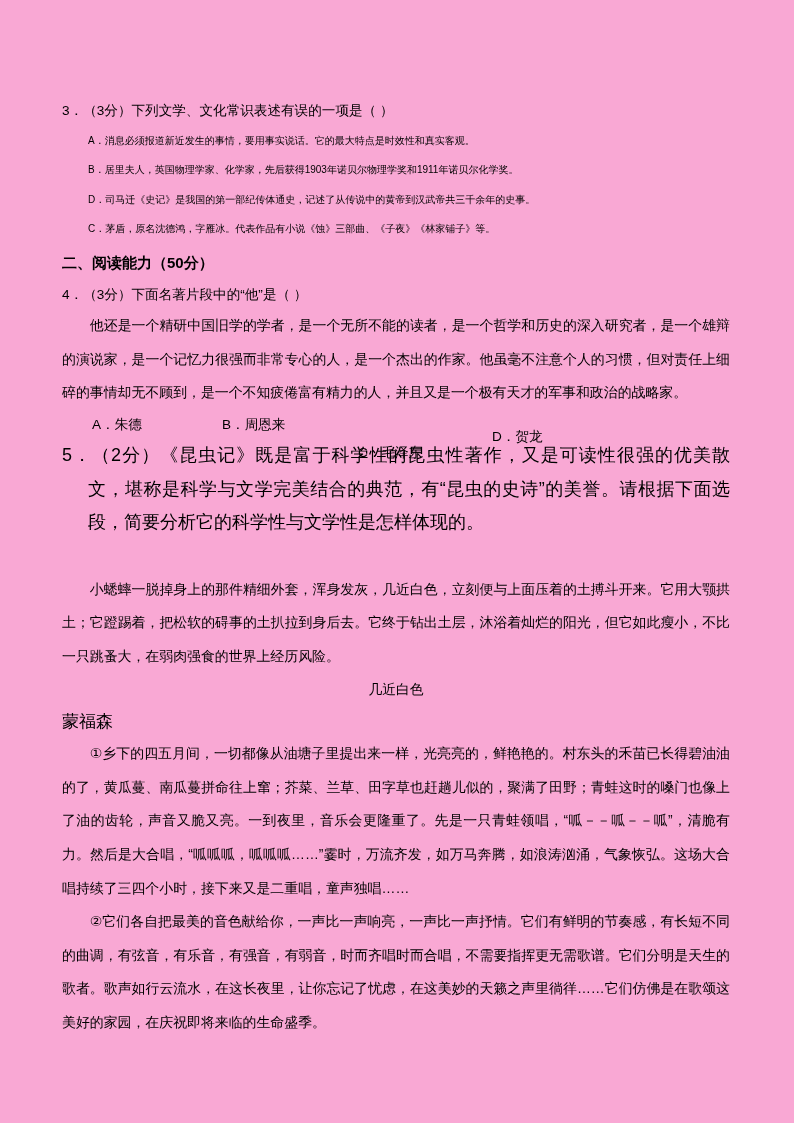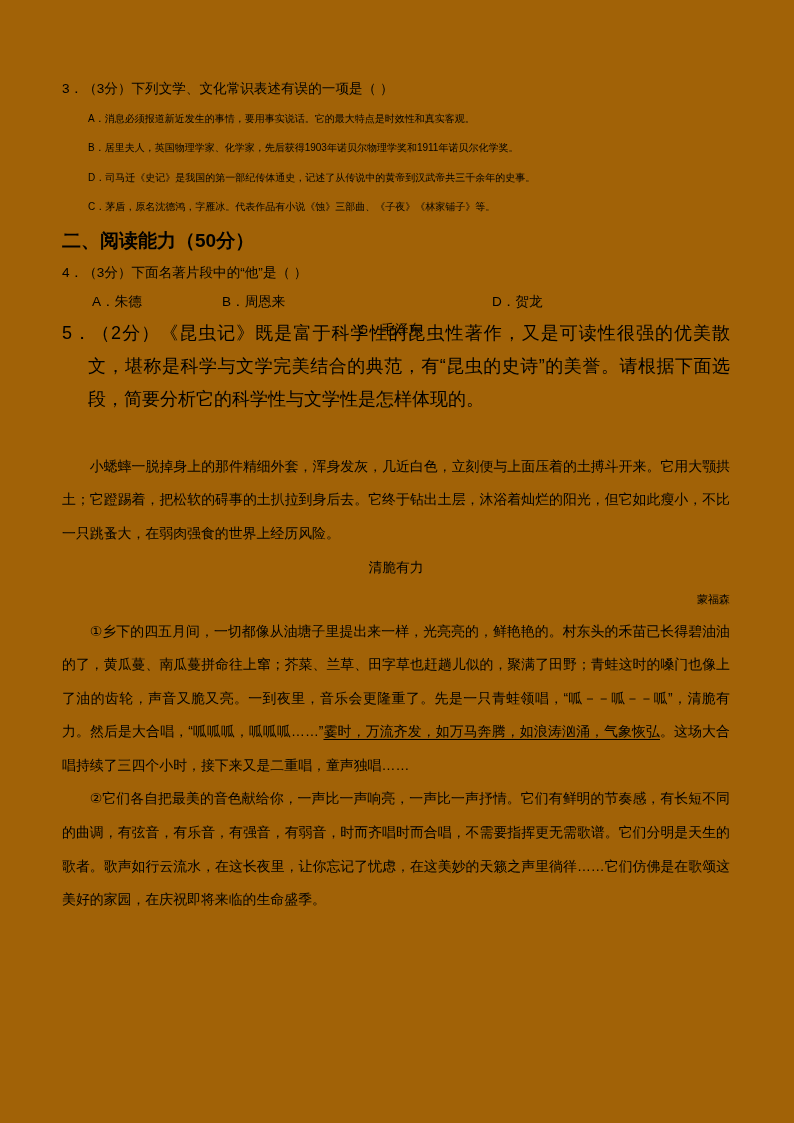--- a/index.html
+++ b/index.html
@@ -12,22 +12,22 @@
     height: 1123px;
     font-family: "Liberation Sans", "DejaVu Sans", sans-serif;
     color: #000000;
     overflow: hidden;
   }
   .page {
     position: relative;
     width: 794px;
     height: 1123px;
     box-sizing: border-box;
-    padding: 74px 64px 0 62px;
-    background: #a16207;
+    padding: 96px 64px 0 62px;
+    background: #f9a8d4;
   }
   .q-line {
     font-size: 13.6px;
     line-height: 29.5px;
     white-space: nowrap;
   }
   .opt-line {
     font-size: 10px;
     line-height: 29.5px;
     padding-left: 26px;
@@ -52,90 +52,90 @@
     line-height: 33.4px;
     text-align: justify;
     text-justify: inter-ideograph;
     text-align-last: left;
     margin: 0;
     padding-left: 26px;
     text-indent: -26px;
     word-break: break-all;
   }
   .section-head {
-    font-size: 19px;
+    font-size: 15px;
     line-height: 31px;
     font-weight: bold;
     margin: 3px 0 2px 0;
     white-space: nowrap;
   }
   .centered {
-    text-align: right;
-    font-size: 11px;
+    text-align: left;
+    font-size: 17px;
     line-height: 31px;
     white-space: nowrap;
   }
   .center-title {
     text-align: center;
     font-size: 13.8px;
     line-height: 33px;
     white-space: nowrap;
   }
   .spacer-line {
     height: 33px;
   }
   .underlined {
-    text-decoration: underline;
     text-underline-offset: 3px;
   }
   
   .choice-row {
     position: relative;
     height: 29.5px;
     font-size: 13.6px;
     line-height: 29.5px;
     white-space: nowrap;
   }
   .choice-row .ch {
     position: absolute;
     top: 0;
   }
   .ch-a { left: 30px; }
   .ch-b { left: 160px; }
   .ch-c { left: 296px; margin-top: 28px; }
-  .ch-d { left: 430px; }
+  .ch-d { left: 430px; margin-top: 12px; }
 </style>
 </head>
 <body>
 
 <div class="page">
 
   <div class="q-line">3．（3分）下列文学、文化常识表述有误的一项是（        ）</div>
   <div class="opt-line">A．消息必须报道新近发生的事情，要用事实说话。它的最大特点是时效性和真实客观。</div>
   <div class="opt-line">B．居里夫人，英国物理学家、化学家，先后获得1903年诺贝尔物理学奖和1911年诺贝尔化学奖。</div>
   <div class="opt-line">D．司马迁《史记》是我国的第一部纪传体通史，记述了从传说中的黄帝到汉武帝共三千余年的史事。</div>
   <div class="opt-line">C．茅盾，原名沈德鸿，字雁冰。代表作品有小说《蚀》三部曲、《子夜》《林家铺子》等。</div>
 
   <div class="section-head">二、阅读能力（50分）</div>
 
   <div class="q-line">4．（3分）下面名著片段中的“他”是（        ）</div>
+  <div class="para indent2">他还是一个精研中国旧学的学者，是一个无所不能的读者，是一个哲学和历史的深入研究者，是一个雄辩的演说家，是一个记忆力很强而非常专心的人，是一个杰出的作家。他虽毫不注意个人的习惯，但对责任上细碎的事情却无不顾到，是一个不知疲倦富有精力的人，并且又是一个极有天才的军事和政治的战略家。</div>
 
   <div class="choice-row">
     <span class="ch ch-a">A．朱德</span>
     <span class="ch ch-b">B．周恩来</span>
     <span class="ch ch-c">C．毛泽东</span>
     <span class="ch ch-d">D．贺龙</span>
   </div>
 
   <div class="q-wrap">5．（2分）《昆虫记》既是富于科学性的昆虫性著作，又是可读性很强的优美散文，堪称是科学与文学完美结合的典范，有“昆虫的史诗”的美誉。请根据下面选段，简要分析它的科学性与文学性是怎样体现的。</div>
 
   <div class="spacer-line"></div>
 
   <div class="para indent2">小蟋蟀一脱掉身上的那件精细外套，浑身发灰，几近白色，立刻便与上面压着的土搏斗开来。它用大颚拱土；它蹬踢着，把松软的碍事的土扒拉到身后去。它终于钻出土层，沐浴着灿烂的阳光，但它如此瘦小，不比一只跳蚤大，在弱肉强食的世界上经历风险。</div>
 
-  <div class="center-title">清脆有力</div>
+  <div class="center-title">几近白色</div>
   <div class="centered">蒙福森</div>
 
   <div class="para indent2"><span>①乡下的四五月间，一切都像从油塘子里提出来一样，光亮亮的，鲜艳艳的。村东头的禾苗已长得碧油油的了，黄瓜蔓、南瓜蔓拼命往上窜；芥菜、兰草、田字草也赶趟儿似的，聚满了田野；青蛙这时的嗓门也像上了油的齿轮，声音又脆又亮。一到夜里，音乐会更隆重了。先是一只青蛙领唱，“呱－－呱－－呱”，清脆有力。然后是大合唱，“呱呱呱，呱呱呱……”</span><span class="underlined">霎时，万流齐发，如万马奔腾，如浪涛汹涌，气象恢弘</span><span>。这场大合唱持续了三四个小时，接下来又是二重唱，童声独唱……</span></div>
 
   <div class="para indent2">②它们各自把最美的音色献给你，一声比一声响亮，一声比一声抒情。它们有鲜明的节奏感，有长短不同的曲调，有弦音，有乐音，有强音，有弱音，时而齐唱时而合唱，不需要指挥更无需歌谱。它们分明是天生的歌者。歌声如行云流水，在这长夜里，让你忘记了忧虑，在这美妙的天籁之声里徜徉……它们仿佛是在歌颂这美好的家园，在庆祝即将来临的生命盛季。</div>
 
 </div>
 
 </body></html>

